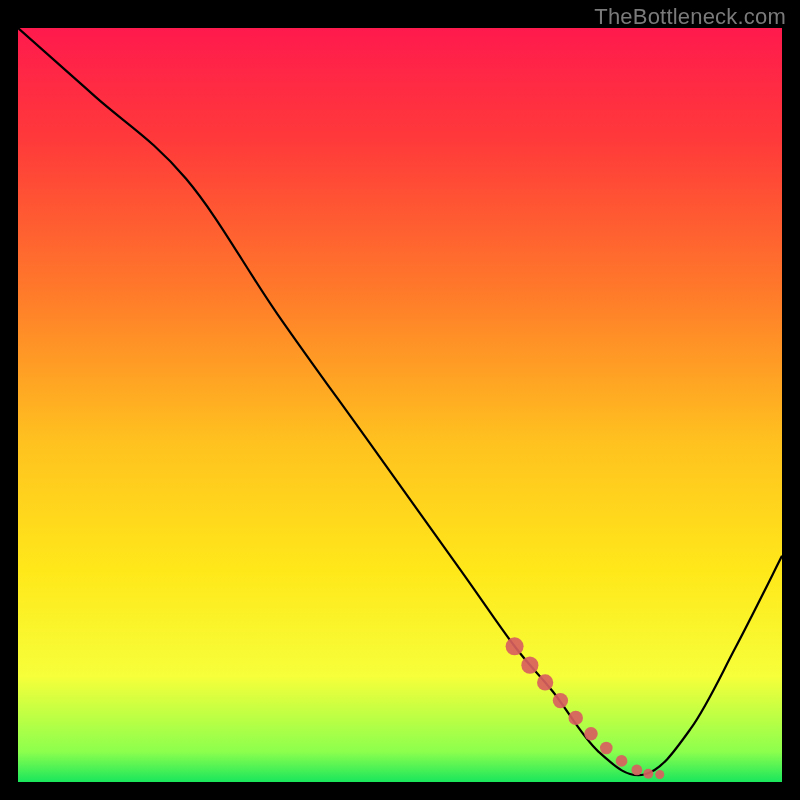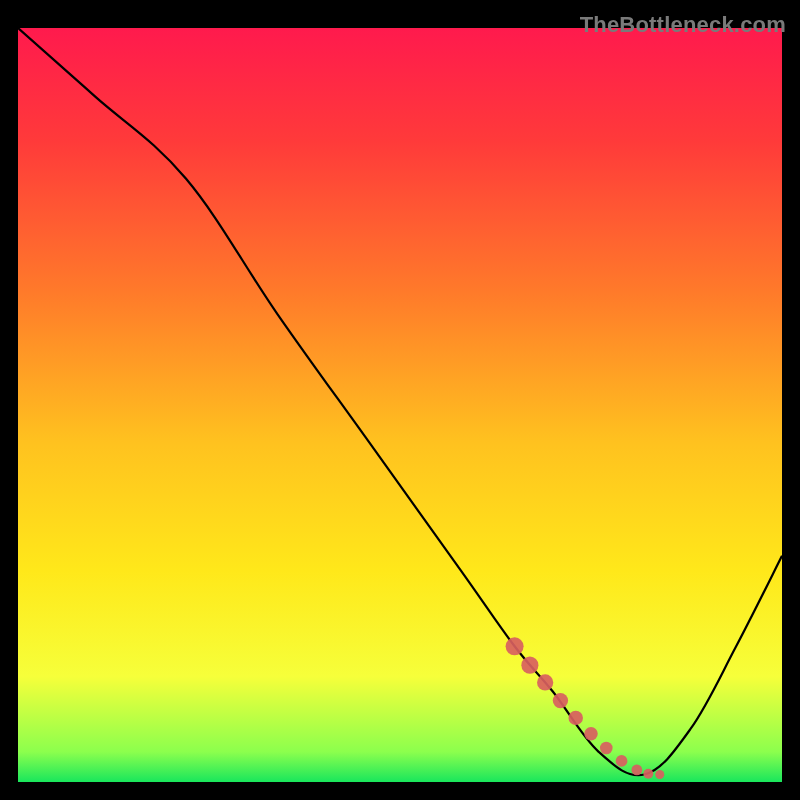--- a/index.html
+++ b/index.html
@@ -6,27 +6,27 @@
     margin: 0;
     padding: 0;
     width: 800px;
     height: 800px;
     background: #000;
     position: relative;
     overflow: hidden;
   }
   .watermark {
     position: absolute;
-    top: 12px;
+    top: 4px;
     right: 14px;
     font-family: Arial, Helvetica, sans-serif;
     font-size: 22px;
     color: #7a7a7a;
     z-index: 3;
-    font-weight: 700;
+    font-weight: 400;
     letter-spacing: 0.2px;
   }
   .plot-wrap {
     position: absolute;
     left: 18px;
     top: 28px;
     width: 764px;
     height: 754px;
     background: #000;
   }

